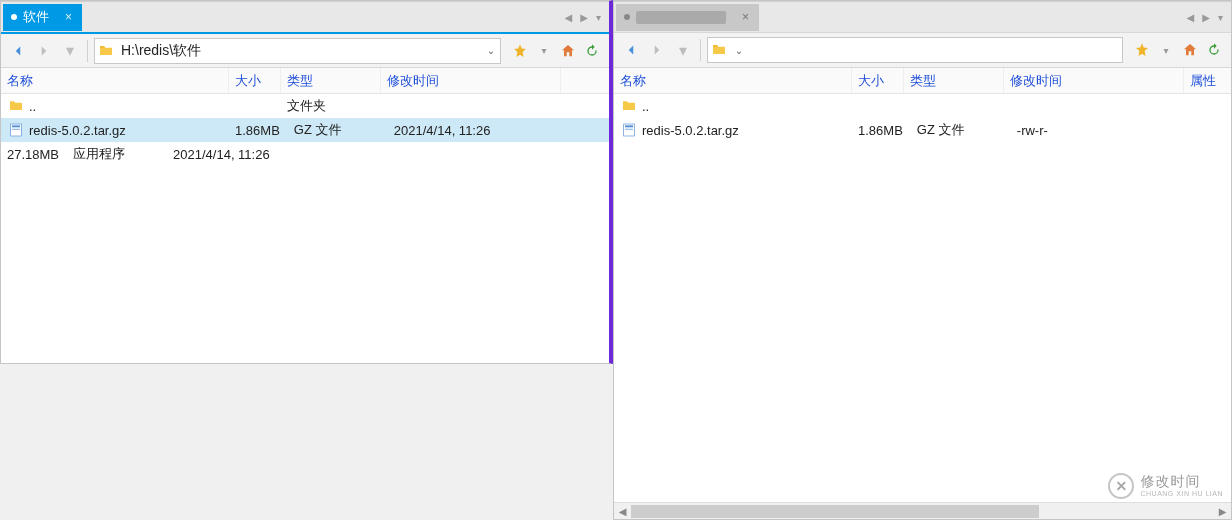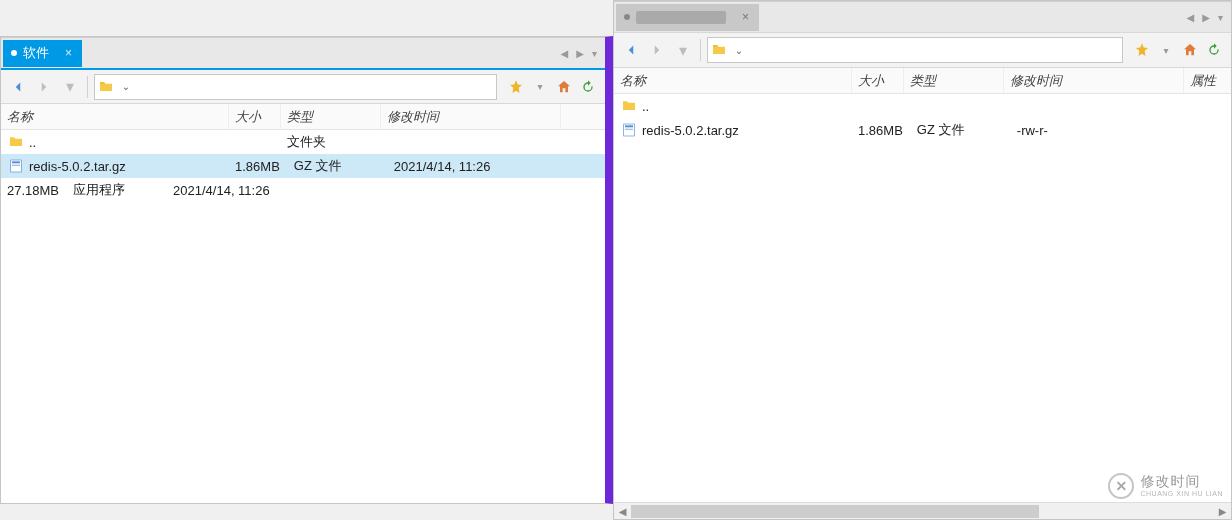--- a/index.html
+++ b/index.html
@@ -1,19 +1,19 @@
 <!DOCTYPE html>
 <html><head>
 <meta charset="utf-8">
 <style>
   * { box-sizing: border-box; margin: 0; padding: 0; font-family: "Microsoft YaHei", Arial, sans-serif; font-size: 13px; }
   body { background: #f0f0f0; width: 1232px; height: 520px; display: flex; overflow: hidden; position: relative; }
 
   .pane { display: flex; flex-direction: column; border: 1px solid #c5c5c5; background: #fff; position: relative; }
-  .pane-left { width: 613px; height: 468px; border-right: 8px solid #6d28d9; margin-top: 36px; }
+  .pane-left { width: 613px; height: 364px; border-right: 4px solid #6d28d9; }
   .pane-right { width: 619px; height: 520px; }
 
   
   .tabbar { height: 31px; background: #e8e8e8; display: flex; align-items: center; padding-left: 2px; border-top: 1px solid #d0d0d0; }
   .tab { height: 27px; display: inline-flex; align-items: center; padding: 0 10px 0 8px; margin-right: 2px; border-radius: 0; position: relative; }
   .tab.active-blue { background: #0099e5; color: #fff; }
   .tab.active-gray { background: #c8c8c8; color: #555; }
   .tab .dot { width: 6px; height: 6px; border-radius: 50%; background: #fff; margin-right: 6px; }
   .tab.active-gray .dot { background: #888; }
   .tab .label { margin-right: 16px; }
@@ -31,21 +31,21 @@
   .tb-btn.disabled { color: #bdbdbd; }
   .tb-sep { width: 1px; height: 22px; background: #d0d0d0; margin: 0 2px; }
   .addr-wrap { flex: 1; display: flex; align-items: center; height: 26px; border: 1px solid #c8c8c8; background: #fff; }
   .addr-icon { width: 22px; display: flex; align-items: center; justify-content: center; }
   .addr-input { flex: 1; height: 100%; border: none; outline: none; padding: 0 4px; font-size: 14px; color: #222; }
   .addr-dd { width: 18px; text-align: center; color: #666; font-size: 10px; }
   .toolbar-right { display: flex; align-items: center; gap: 2px; margin-left: 4px; }
   .r-btn { width: 22px; height: 22px; display: flex; align-items: center; justify-content: center; }
 
   
-  .colhead { height: 26px; background: #fafafa; border-bottom: 1px solid #e4e4e4; display: flex; align-items: center; color: #404040; font-size: 13px; font-style: italic; }
+  .colhead { height: 26px; background: #fafafa; border-bottom: 1px solid #e4e4e4; display: flex; align-items: center; color: #1d4ed8; font-size: 13px; }
   .colhead div { padding: 0 6px; border-right: 1px solid #eee; height: 100%; display: flex; align-items: center; }
   .col-name { flex: 0 0 228px; }
   .col-size { flex: 0 0 52px; justify-content: flex-start; }
   .col-type { flex: 0 0 100px; }
   .col-date { flex: 0 0 180px; text-align: center; }
   .pane-right .col-name { flex: 0 0 238px; }
   .pane-right .col-attr { flex: 0 0 50px; }
 
   
   .filelist { flex: 1; background: #fff; overflow: hidden; position: relative; }
@@ -106,20 +106,21 @@
     </span>
     <span class="tb-btn disabled">▾</span>
     <span class="tb-sep"></span>
     <div class="addr-wrap">
       <span class="addr-icon">
         <svg viewBox="0 0 24 24" width="16" height="16">
             <path fill="#f7c948" d="M3 5h6l2 2h10v11H3z"></path>
             <path fill="#f0b429" d="M3 5h6l2 2H3z"></path>
           </svg>
       </span>
+      <input class="addr-input" value="H:\redis\软件" style="">
       <span class="addr-dd">⌄</span>
     </div>
     <div class="toolbar-right">
       <span class="r-btn">
         <svg viewBox="0 0 24 24" width="16" height="16">
             <path fill="#f0b429" d="M12 2l2.6 6.3L21 9l-5 4.3L17.2 21 12 17.5 6.8 21 8 13.3 3 9l6.4-.7z"></path>
           </svg>
       </span>
       <span class="r-btn" style="color:#999;font-size:10px;">▾</span>
       <span class="r-btn">

